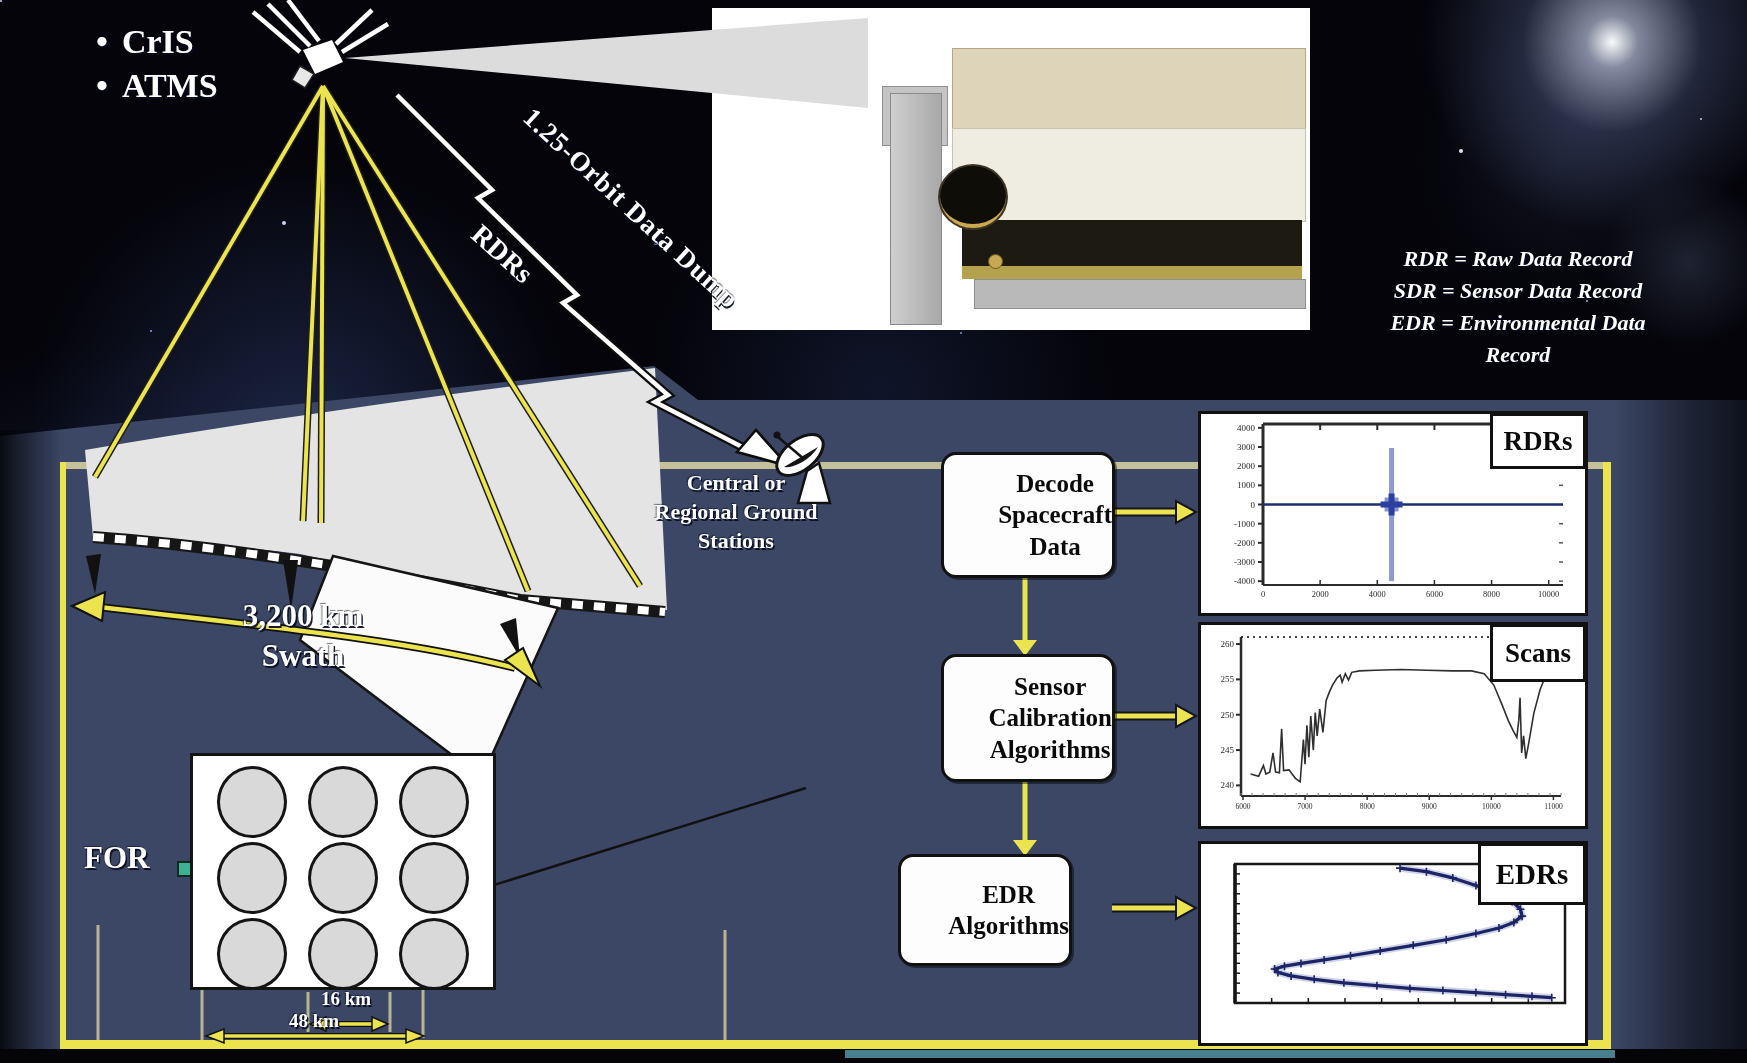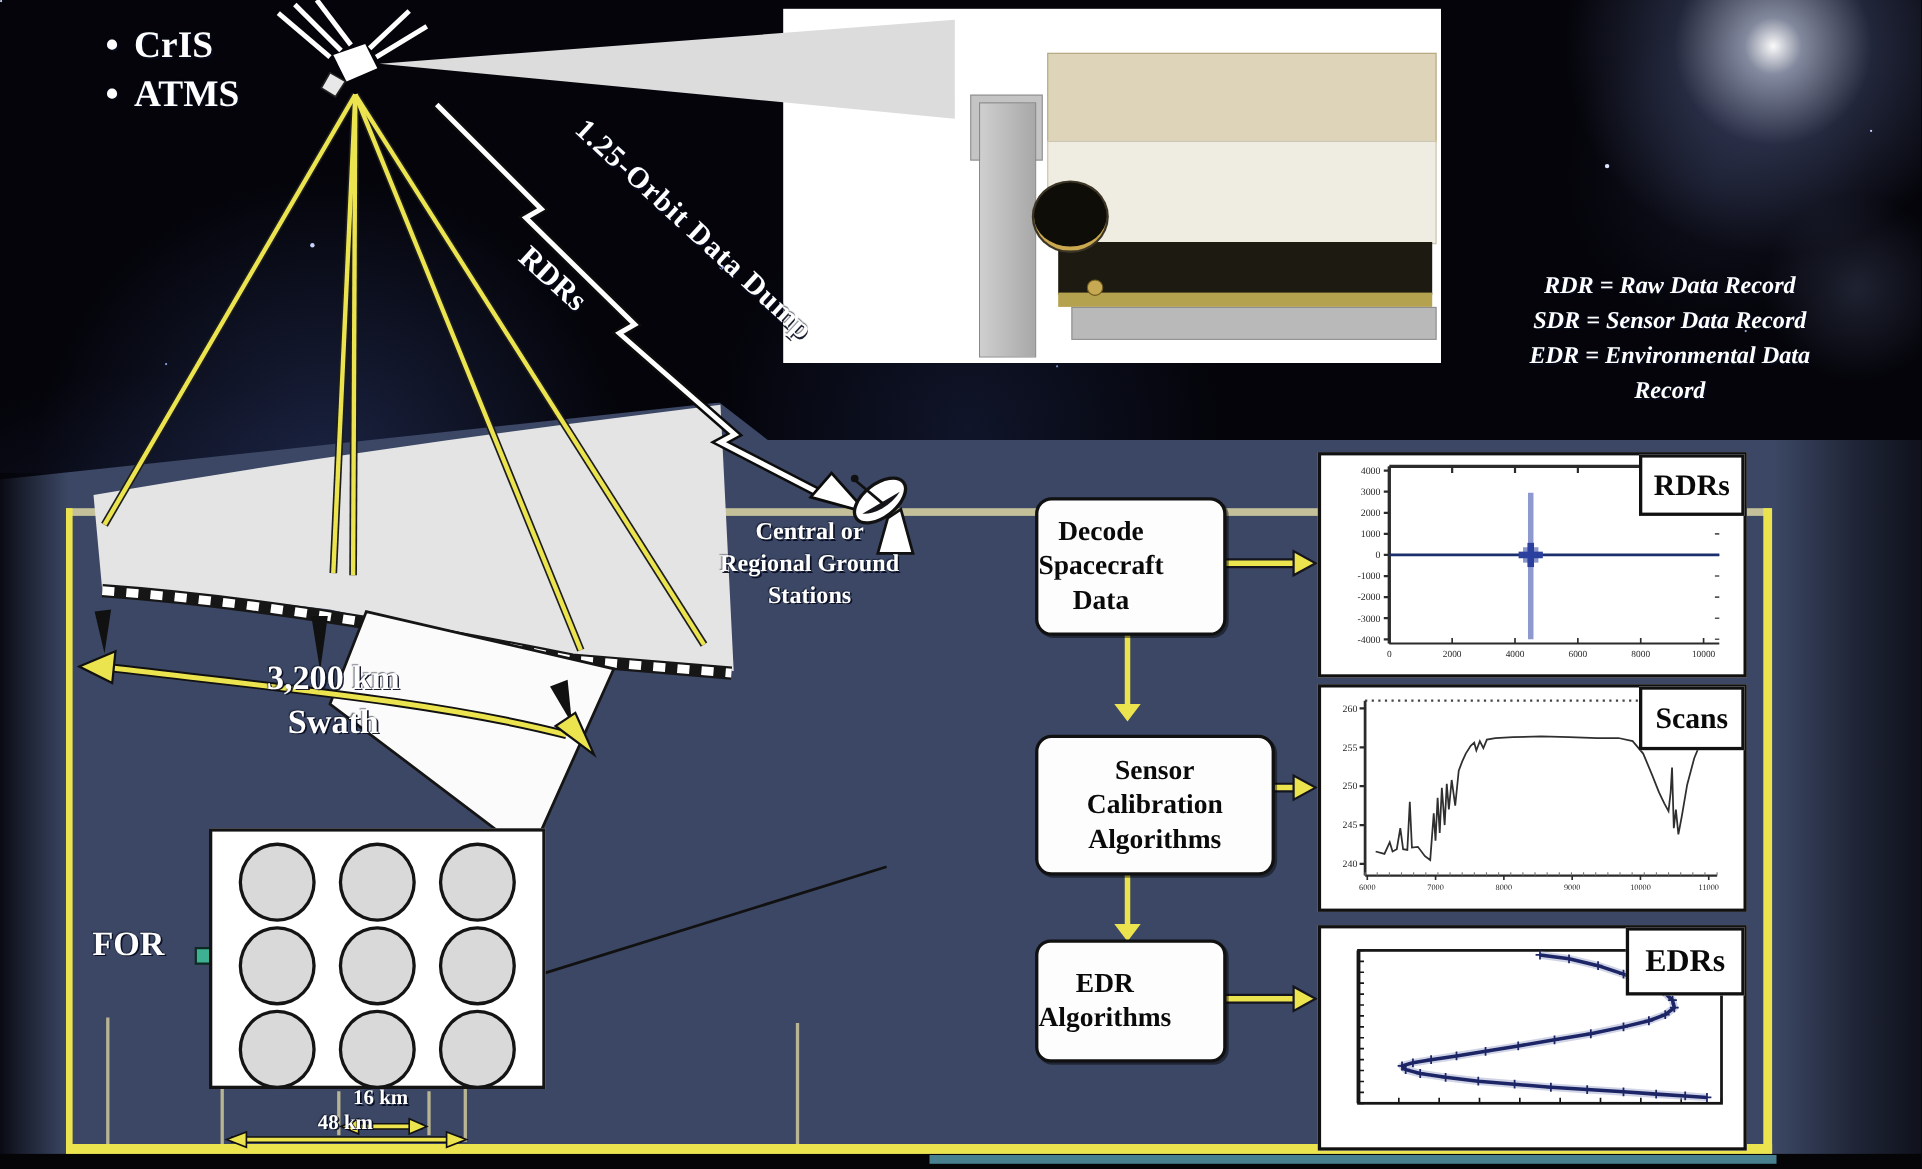--- a/index.html
+++ b/index.html
@@ -58,26 +58,26 @@
   .rdrs-rot{left:452px;top:238px;width:100px;font-size:28px;transform:rotate(42deg);transform-origin:center;text-align:center;}
   .legend{left:1318px;top:243px;width:400px;font-size:22px;line-height:1.45;font-style:italic;}
   .swathlab{left:168px;top:596px;width:270px;font-size:31px;line-height:1.3;}
   .groundlab{left:622px;top:468px;width:228px;font-size:22px;line-height:1.32;}
   .forlab{left:84px;top:840px;font-size:31px;z-index:4;}
   .fovtext{left:548px;top:740px;width:492px;font-size:30px;line-height:1.45;}
   .dim16{left:300px;top:988px;width:92px;font-size:19px;}
   .dim48{left:258px;top:1010px;width:112px;font-size:19px;}
   
   .fbox{background:#fdfdfd;border:3px solid #111;border-radius:15px;z-index:4;
-        display:flex;align-items:center;justify-content:flex-start;text-align:center;
+        display:flex;align-items:center;justify-content:flex-end;text-align:center;
         font-weight:bold;font-size:25px;line-height:1.26;color:#0a0a0a;
         box-shadow:2px 2px 0 rgba(0,0,0,.45);}
   .fbox.decode{left:941px;top:452px;width:168px;height:120px;}
-  .fbox.cal{left:941px;top:668px;width:168px;height:122px;padding-left:44px;}
-  .fbox.edr{left:941px;top:854px;width:168px;height:106px;border-radius:14px;}
+  .fbox.cal{left:941px;top:654px;width:168px;height:122px;}
+  .fbox.edr{left:898px;top:854px;width:168px;height:106px;}
   
   .fov-box{left:190px;top:753px;width:306px;height:237px;background:#fff;border:3px solid #141414;z-index:4;
            display:grid;grid-template-columns:repeat(3,1fr);grid-template-rows:repeat(3,1fr);
            padding:10px 16px;box-sizing:border-box;gap:4px;}
   .fov-cell{display:flex;align-items:center;justify-content:center;}
   .fov-circle{width:64px;height:66px;border-radius:50%;background:#d9d9d9;border:3px solid #141414;}
   
   .chart{background:#fff;border:3px solid #111;z-index:4;}
   .chart.rdrs{left:1198px;top:411px;width:384px;height:199px;}
   .chart.sdrs{left:1198px;top:622px;width:384px;height:201px;}

